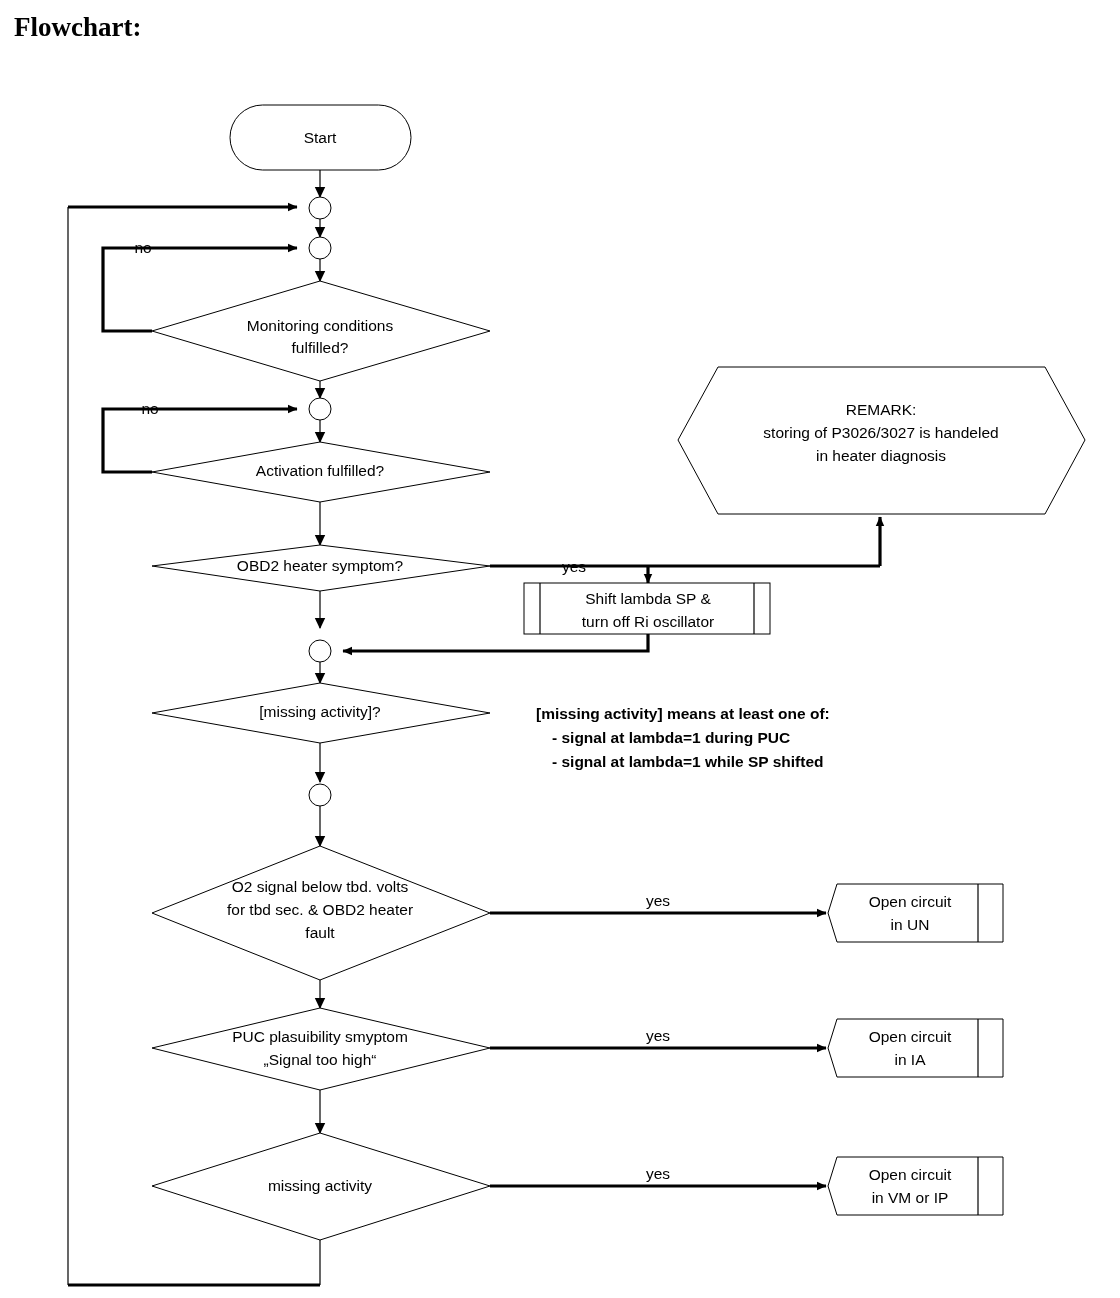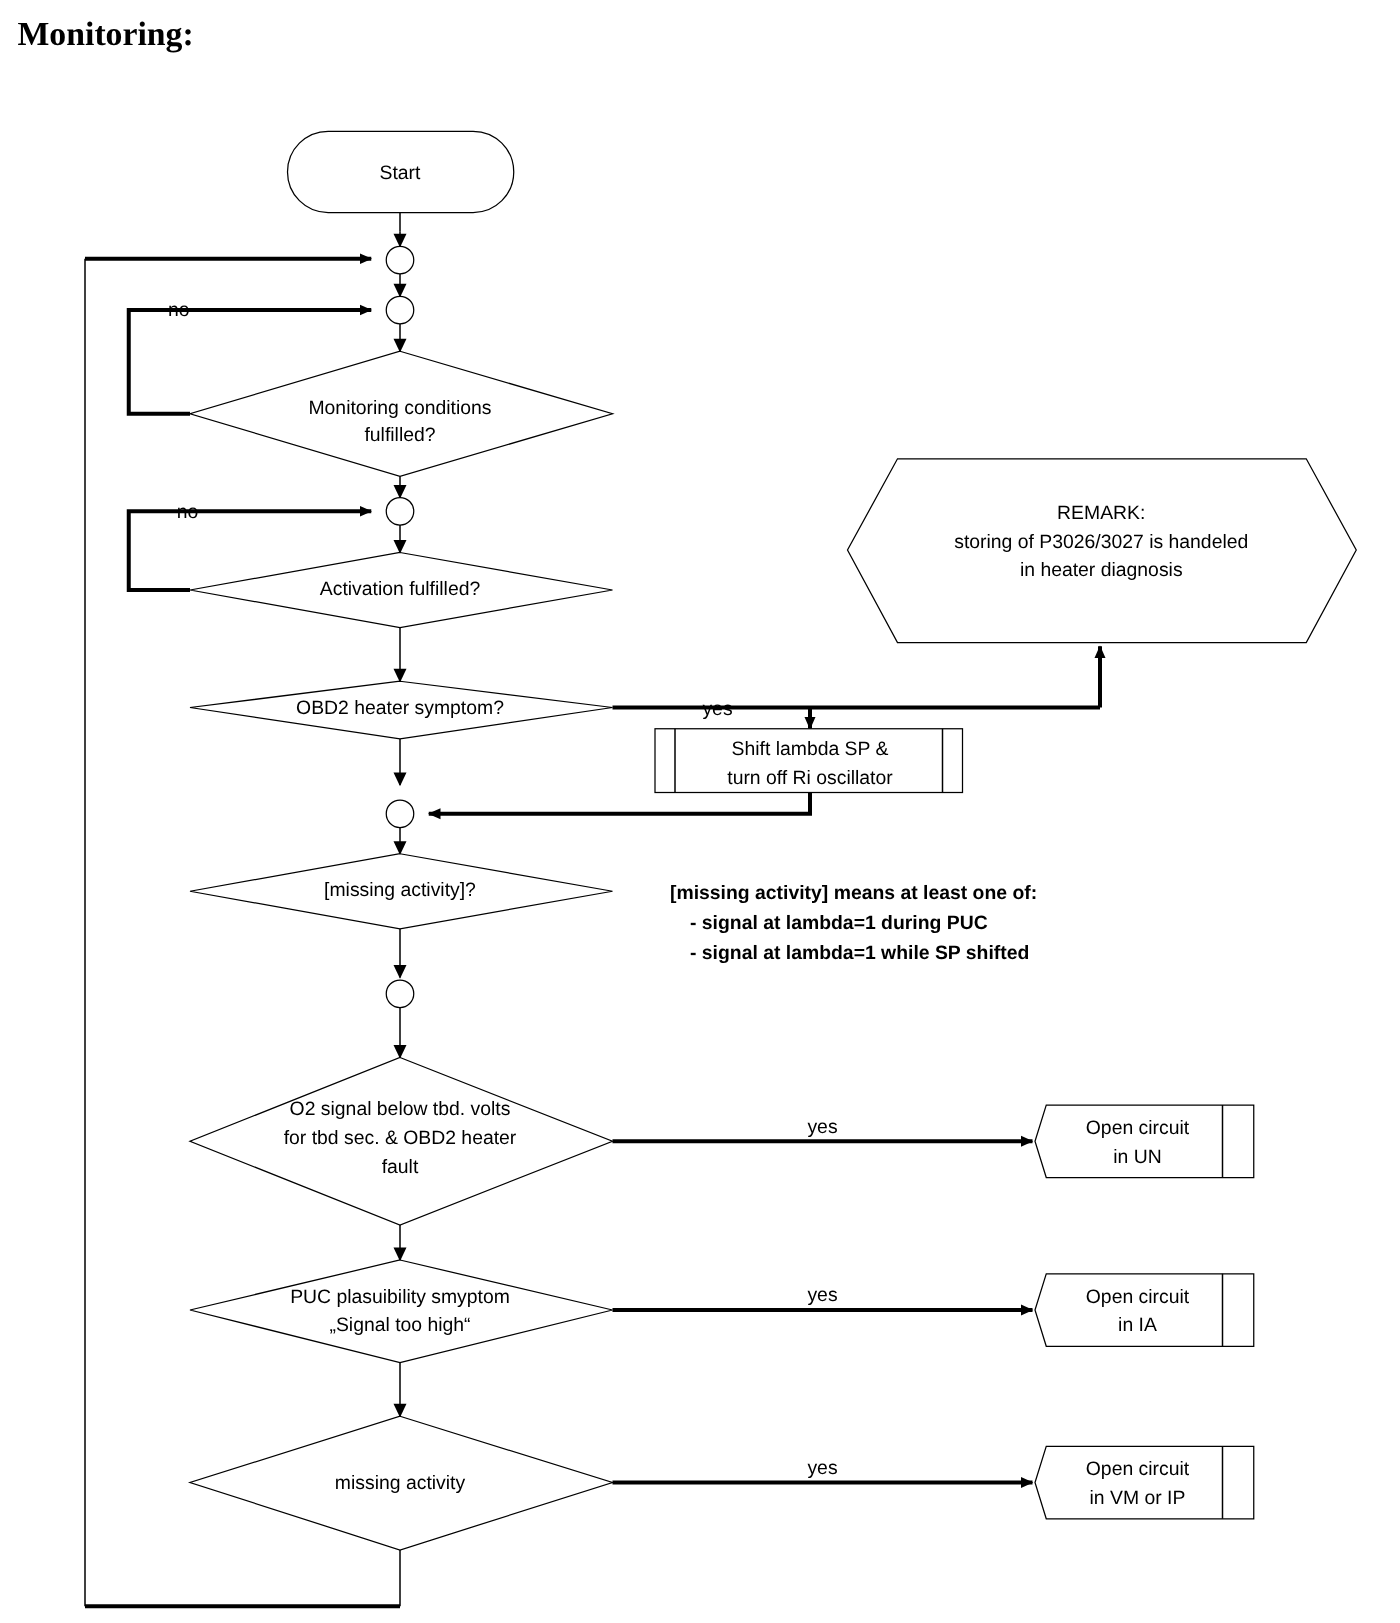--- a/index.html
+++ b/index.html
@@ -64,21 +64,21 @@
   }
   .thick-line {
     stroke: #000000;
     stroke-width: 3.2;
     fill: none;
   }
 </style>
 </head>
 <body>
 
-<div id="page-title">Monitoring:</div>
+<div id="page-title">Flowchart:</div>
 
 <svg id="flow-canvas" viewBox="0 0 1120 1298" width="1120" height="1298" xmlns="http://www.w3.org/2000/svg">
 
   <defs>
     <marker id="arrowThick" markerWidth="11" markerHeight="11" refX="9.4" refY="5" orient="auto" markerUnits="userSpaceOnUse">
       <path d="M0,0.6 L10,5 L0,9.4 z" fill="#000000"></path>
     </marker>
     <marker id="arrowThin" markerWidth="13" markerHeight="13" refX="10.6" refY="6" orient="auto" markerUnits="userSpaceOnUse">
       <path d="M0.5,0.8 L11.5,6 L0.5,11.2 z" fill="#000000"></path>
     </marker>

